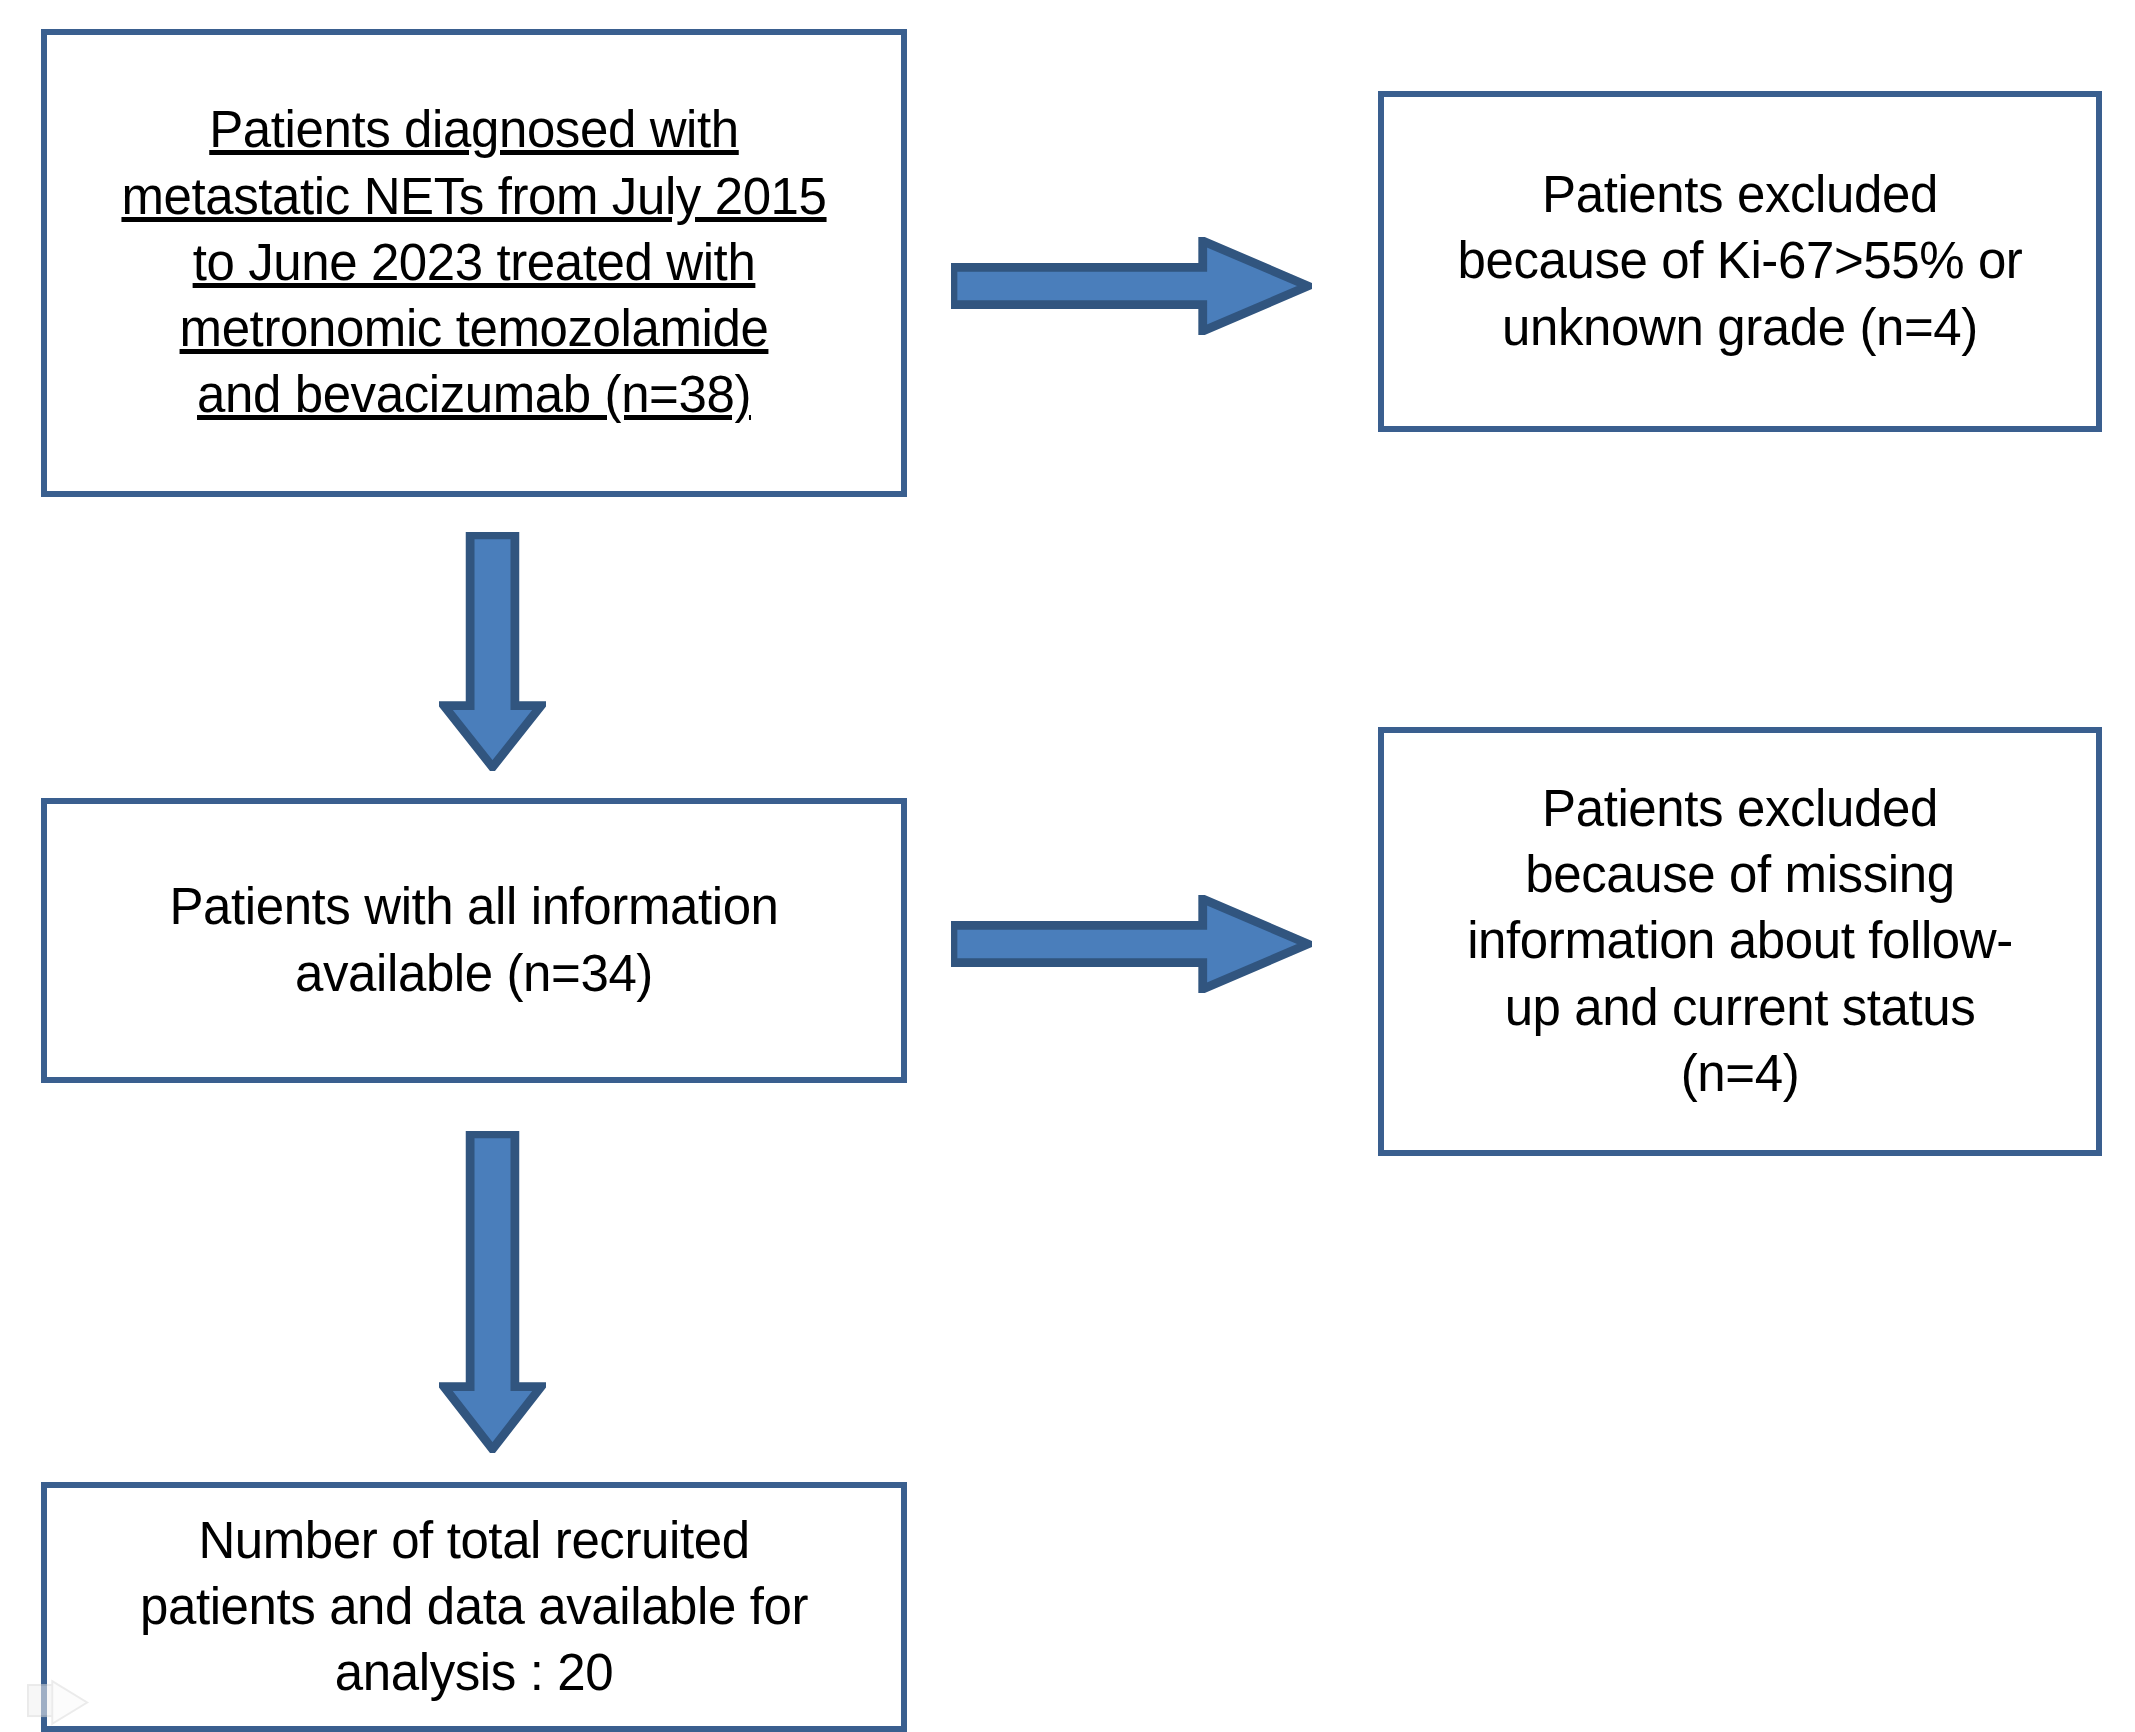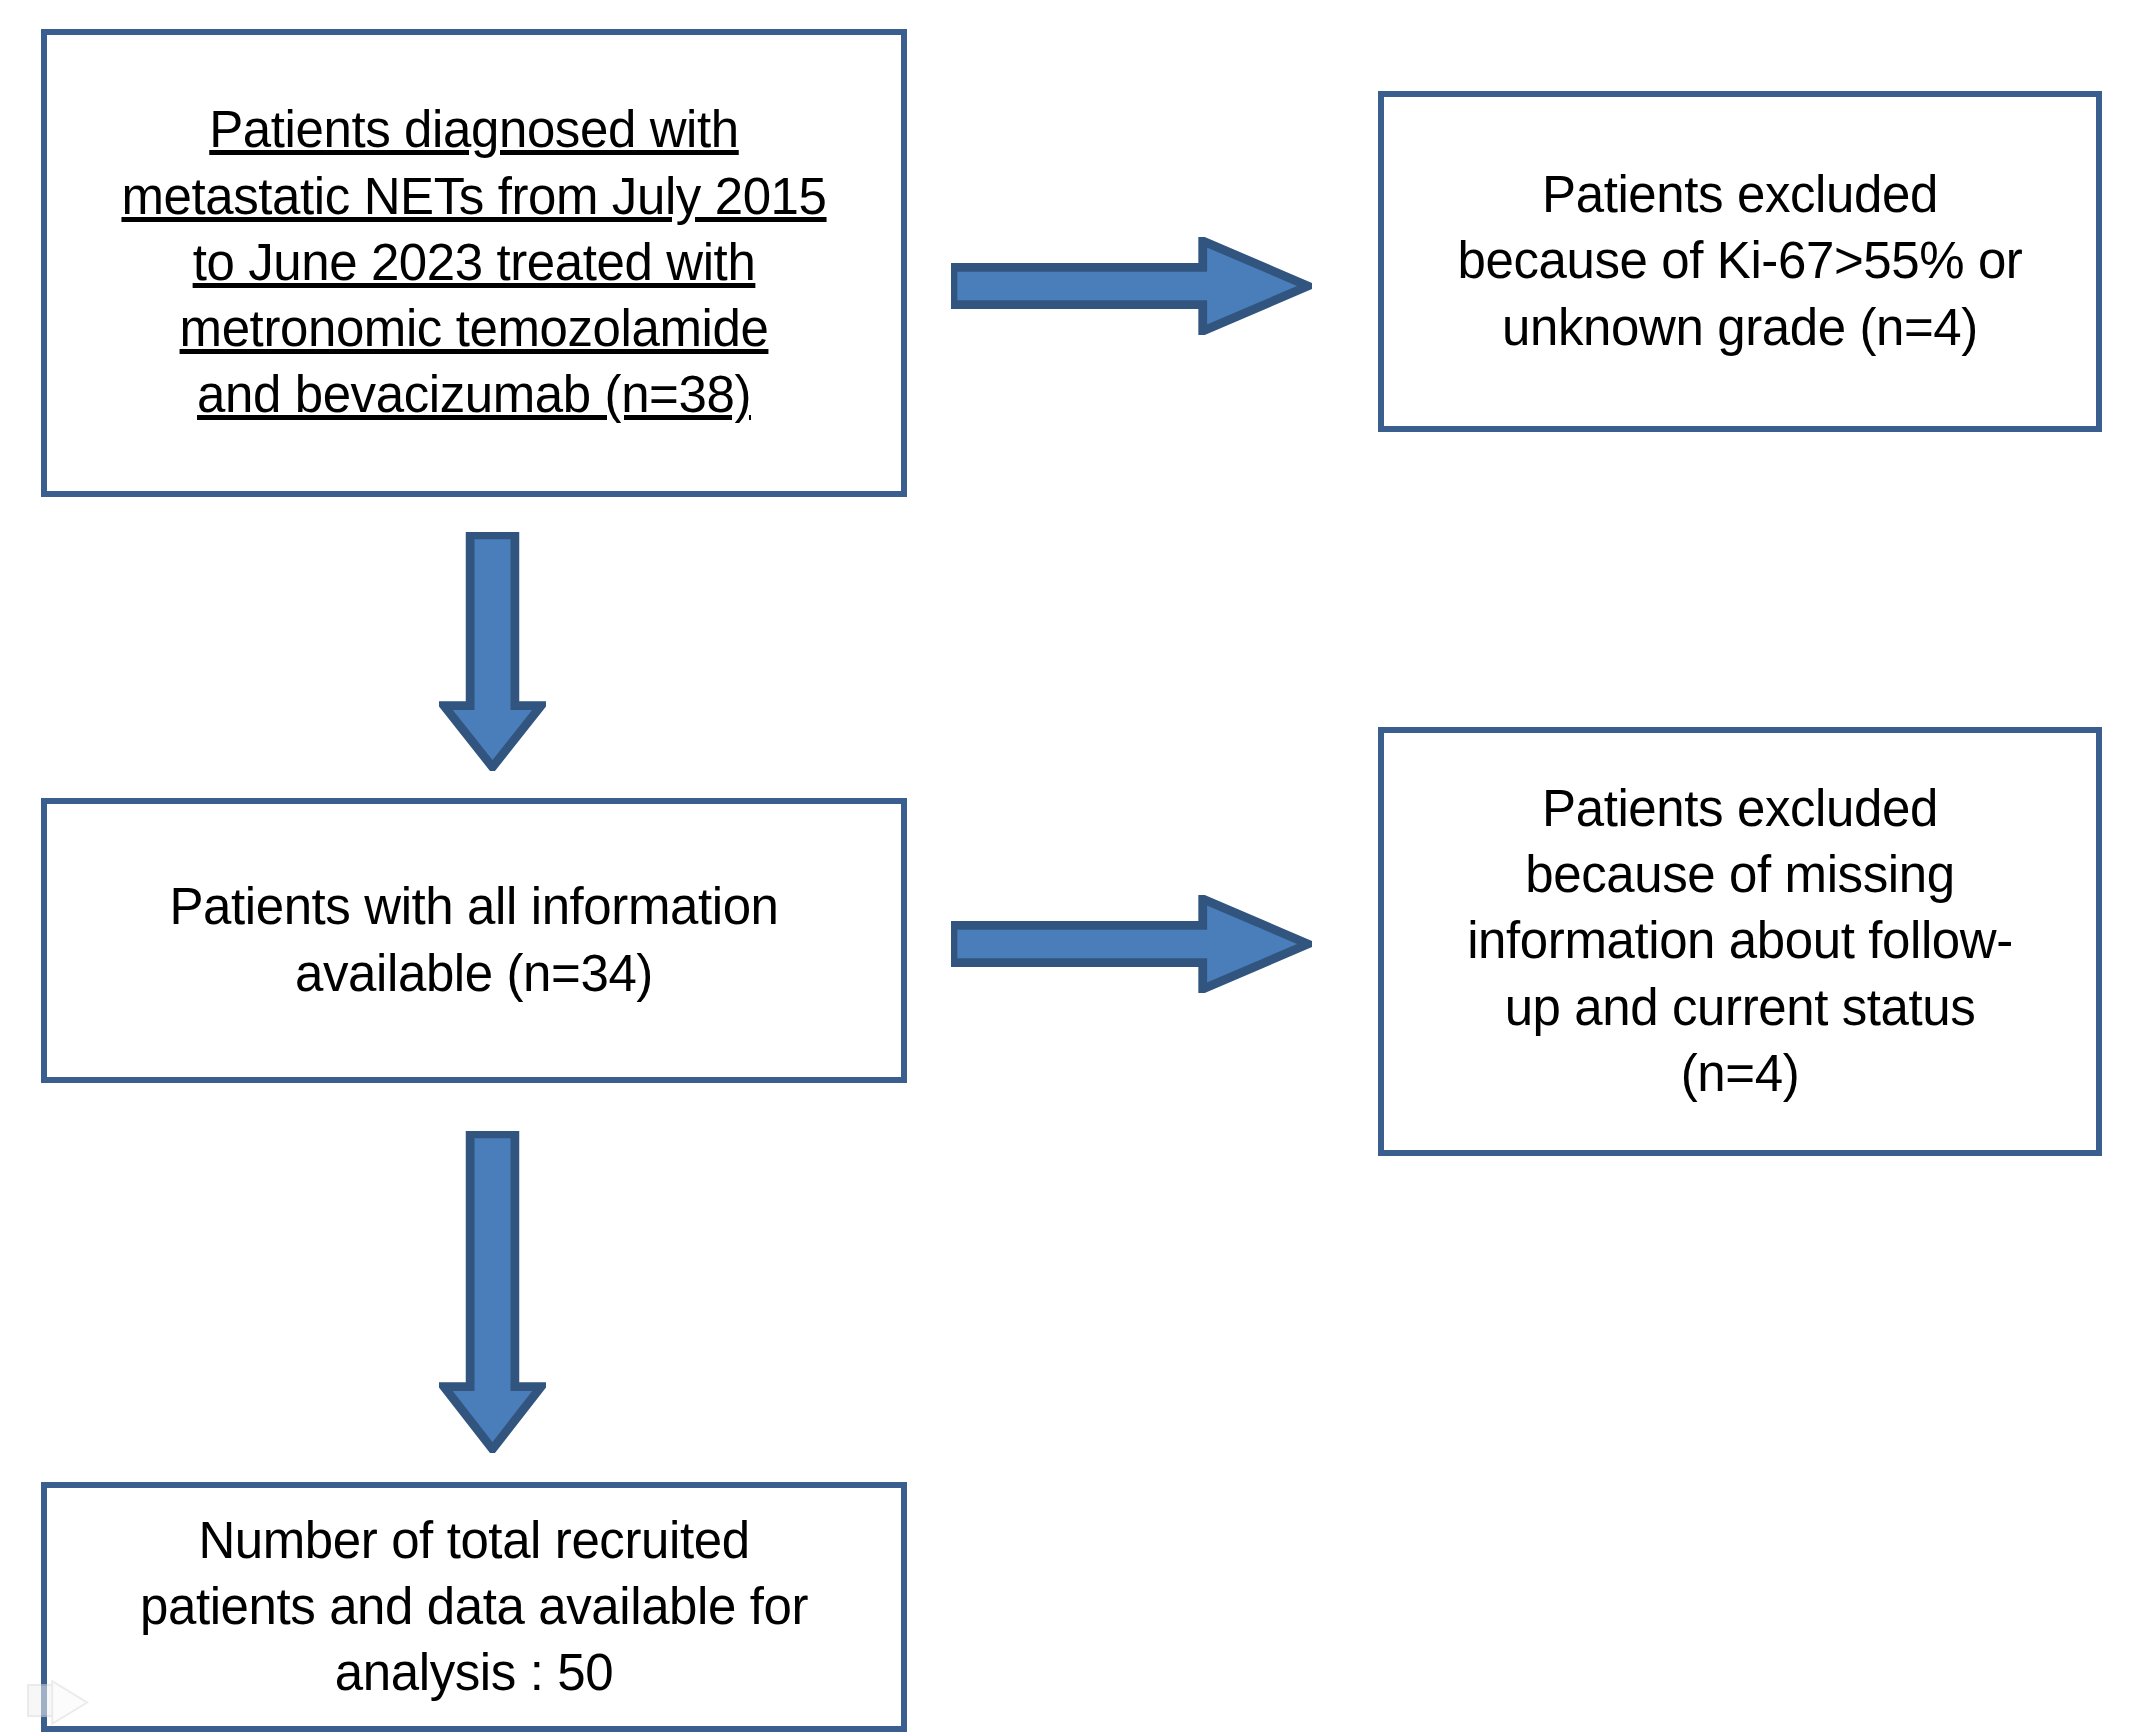--- a/index.html
+++ b/index.html
@@ -95,21 +95,21 @@
     <div class="box-text">Patients excluded
 because of missing
 information about follow-
 up and current status
 (n=4)</div>
   </div>
 
   <div class="flow-box" id="box-final">
     <div class="box-text">Number of total recruited
 patients and data available for
-analysis : 50</div>
+analysis : 20</div>
   </div>
 
   <div class="arrow" id="arrow-right-1">
     <svg viewBox="0 0 370 100" preserveAspectRatio="none" aria-hidden="true">
       <polygon points="2,31 258,31 258,4 366,50 258,96 258,69 2,69" fill="#4a7ebb" stroke="#31557f" stroke-width="9" stroke-linejoin="miter"></polygon>
     </svg>
   </div>
 
   <div class="arrow" id="arrow-right-2">
     <svg viewBox="0 0 370 100" preserveAspectRatio="none" aria-hidden="true">

